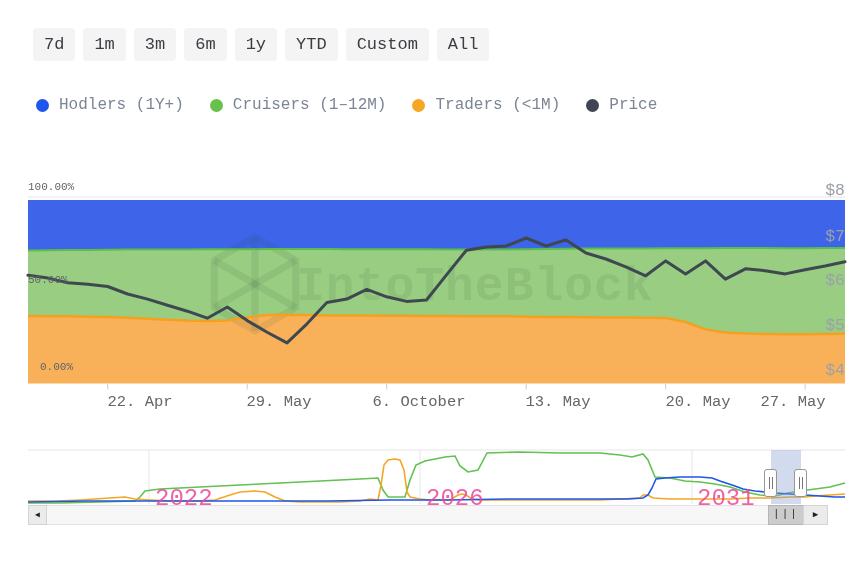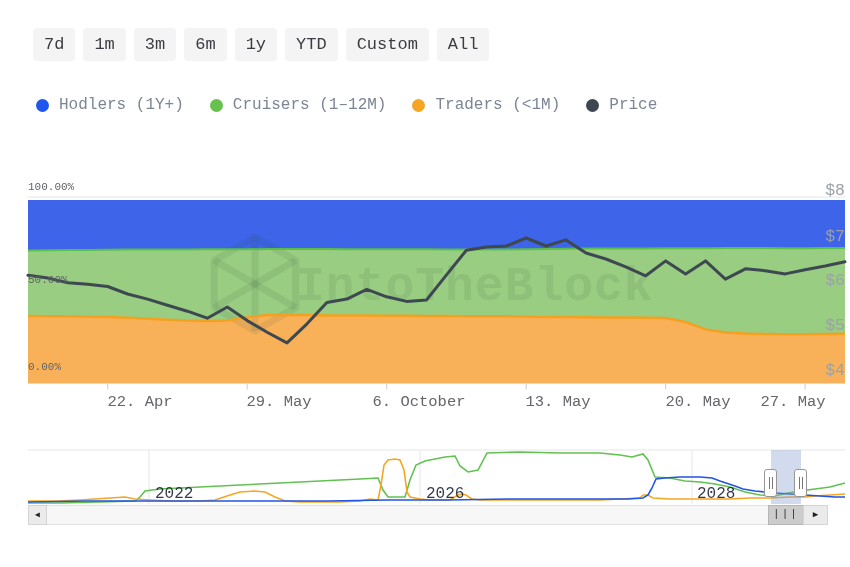--- a/index.html
+++ b/index.html
@@ -10,21 +10,21 @@
        padding:6px 11px;font-size:17px;line-height:21px;cursor:pointer;
        font-family:inherit;}
   .legend{position:absolute;left:36px;top:96px;display:flex;gap:26px;align-items:center;}
   .legend-item{display:flex;align-items:center;gap:10px;cursor:pointer;}
   .legend-dot{width:13px;height:13px;border-radius:50%;}
   .legend-label{font-size:16px;color:#7b8595;}
   svg.layer{position:absolute;left:0;top:0;pointer-events:none;}
   .axis-pct{position:absolute;left:28px;font-size:11px;color:#5f6368;}
   .axis-usd{position:absolute;right:5px;font-size:16.5px;color:#9ba1a8;text-align:right;}
   .axis-x{position:absolute;top:393px;font-size:15.5px;color:#65656a;transform:translateX(-50%);white-space:nowrap;margin-left:32px;}
-  .year-label{position:absolute;top:485px;font-size:16px;color:#0f172a;opacity:.85;}
+  .year-label{position:absolute;top:485px;font-size:24px;color:#ec4899;opacity:.85;}
   .plot-overlay{position:absolute;left:28px;top:197px;width:817px;height:187px;}
   .nav-overlay{position:absolute;left:28px;top:450px;width:817px;height:54px;}
   .handle{position:absolute;top:469px;width:13px;height:28px;background:#fff;
        border:1px solid #979797;border-radius:3px;box-sizing:border-box;
        display:flex;align-items:center;justify-content:center;gap:2px;cursor:ew-resize;}
   .handle i{display:block;width:1px;height:12px;background:#777;}
   .scrollbar{position:absolute;left:28px;top:505px;width:799px;height:20px;
        background:#f7f7f7;border:1px solid #e2e2e2;box-sizing:border-box;}
   .sb-btn{position:absolute;top:-1px;height:20px;background:#ebebeb;border:1px solid #d4d4d4;
        box-sizing:border-box;color:#222;font-size:8px;line-height:18px;text-align:center;cursor:pointer;}
@@ -99,35 +99,35 @@
       <line x1="692" y1="450" x2="692" y2="504" stroke="#e6e6e6" stroke-width="1"></line>
       <path d="M28,503L60,503L100,502L135,501L140,497L145,491L160,489L200,487L240,485L280,483L320,481L360,479L378,478L383,490L388,497L405,497L410,480L416,465L425,461L435,459L445,457L455,456L460,466L468,472L478,470L487,453L520,452L560,453L600,453L620,455L632,457L643,454L648,460L655,477L670,478L685,481L700,482L715,484L730,487L745,492L760,495L775,496L788,493L800,491L815,489L830,487L845,483" fill="none" stroke="#62c152" stroke-width="1.6"></path>
       <path d="M28,501L58,501L80,500L95,499L110,498L125,497L135,499L150,500L170,501L200,501L215,500L230,495L240,492L255,491L265,492L275,497L285,501L300,502L320,502L340,502L360,501L370,499L378,500L381,485L384,465L388,460L395,459L400,460L404,470L407,492L410,497L420,499L430,500L450,500L458,495L462,494L466,495L472,499L480,500L520,500L560,500L600,500L620,499L640,498L643,495L648,495L653,498L670,499L700,499L730,499L750,498L770,498L790,497L805,497L815,496L830,495L845,494" fill="none" stroke="#f5a623" stroke-width="1.6"></path>
       <path d="M28,502L88,501L148,501L208,501L268,501L328,501L388,500L448,500L508,499L568,499L628,499L643,498L648,495L652,488L656,479L665,478L680,477L700,477L712,478L720,481L735,486L743,489L755,491L765,492L775,493L790,494L805,495L820,496L835,497L845,497" fill="none" stroke="#1f56e8" stroke-width="1.6"></path>
       <rect x="771" y="450" width="30" height="54" fill="rgba(133,160,207,0.38)"></rect>
     </svg>
 
   <div id="labels">
       <div class="axis-pct" style="top: 181px;">100.00%</div>
       <div class="axis-pct" style="top: 274px;">50.00%</div>
-      <div class="axis-pct" style="top: 361px;">0.00%</div>
+      <div class="axis-pct" style="top: 361px; margin-left: 12px;">0.00%</div>
       <div class="axis-usd" style="top: 181px;">$8</div>
       <div class="axis-usd" style="top: 227px;">$7</div>
       <div class="axis-usd" style="top: 271px;">$6</div>
       <div class="axis-usd" style="top: 316px;">$5</div>
       <div class="axis-usd" style="top: 361px;">$4</div>
       <div class="axis-x" style="left: 108px;">22. Apr</div>
       <div class="axis-x" style="left: 247px;">29. May</div>
       <div class="axis-x" style="left: 387px;">6. October</div>
       <div class="axis-x" style="left: 526px;">13. May</div>
       <div class="axis-x" style="left: 666px;">20. May</div>
       <div class="axis-x" style="left: 761px;">27. May</div>
       <div class="year-label" style="left: 155px;">2022</div>
       <div class="year-label" style="left: 426px;">2026</div>
-      <div class="year-label" style="left: 697px;">2028</div>
+      <div class="year-label" style="left: 697px;">2031</div>
     </div>
 
   <div class="plot-overlay"></div>
   <div class="nav-overlay"></div>
 
   <div class="handle" id="handle-left" style="left:764px">
       <i></i>
       <i></i>
     </div>
   <div class="handle" id="handle-right" style="left:794px">

